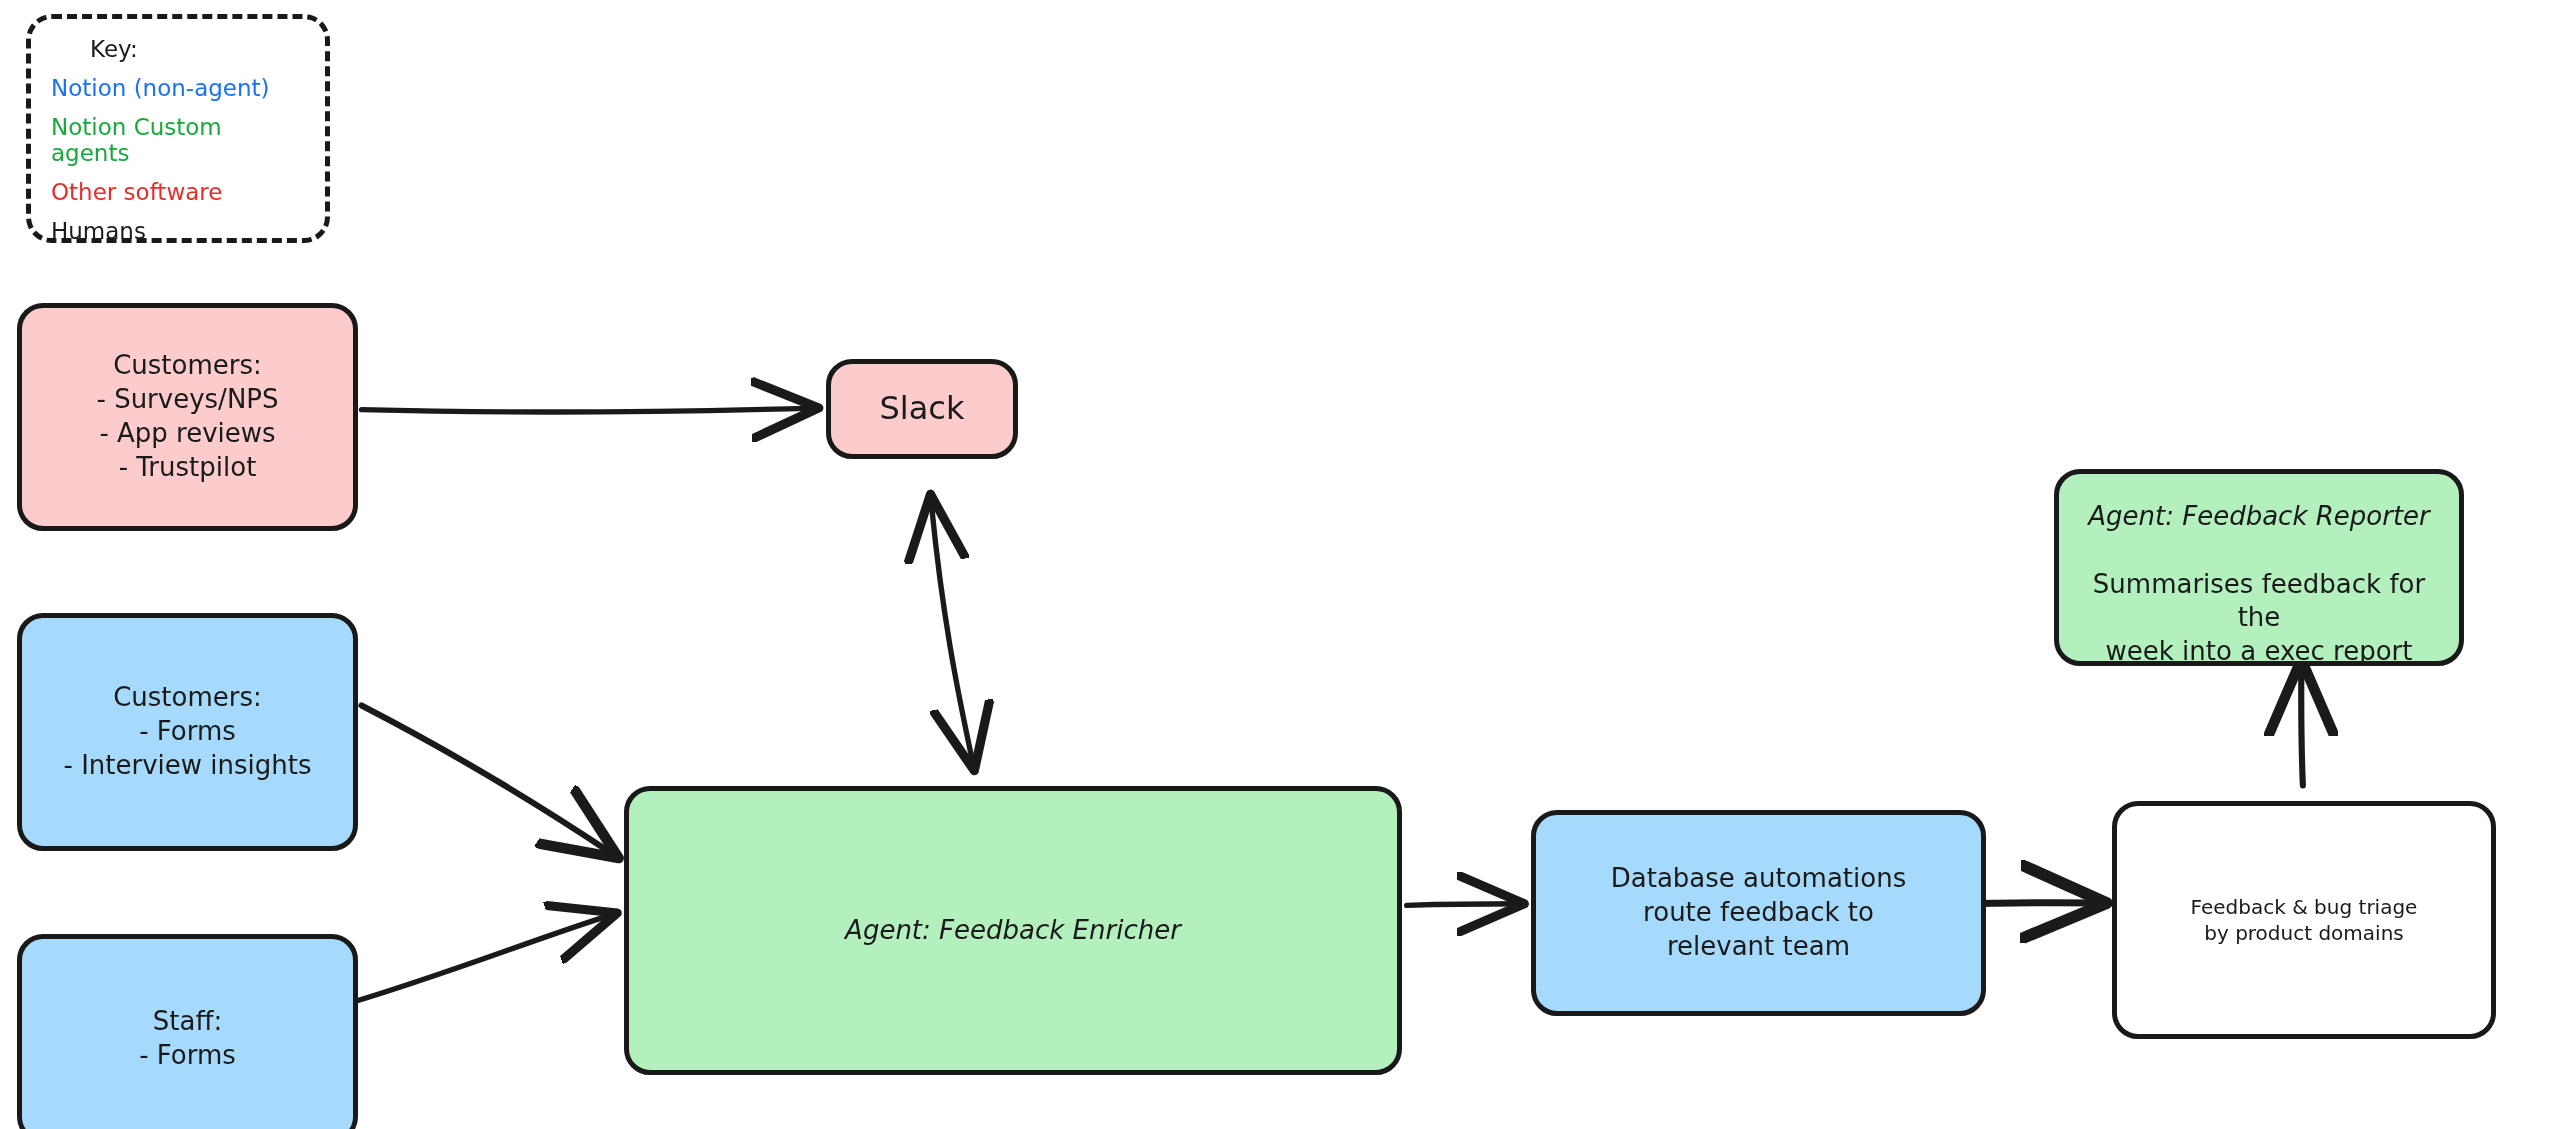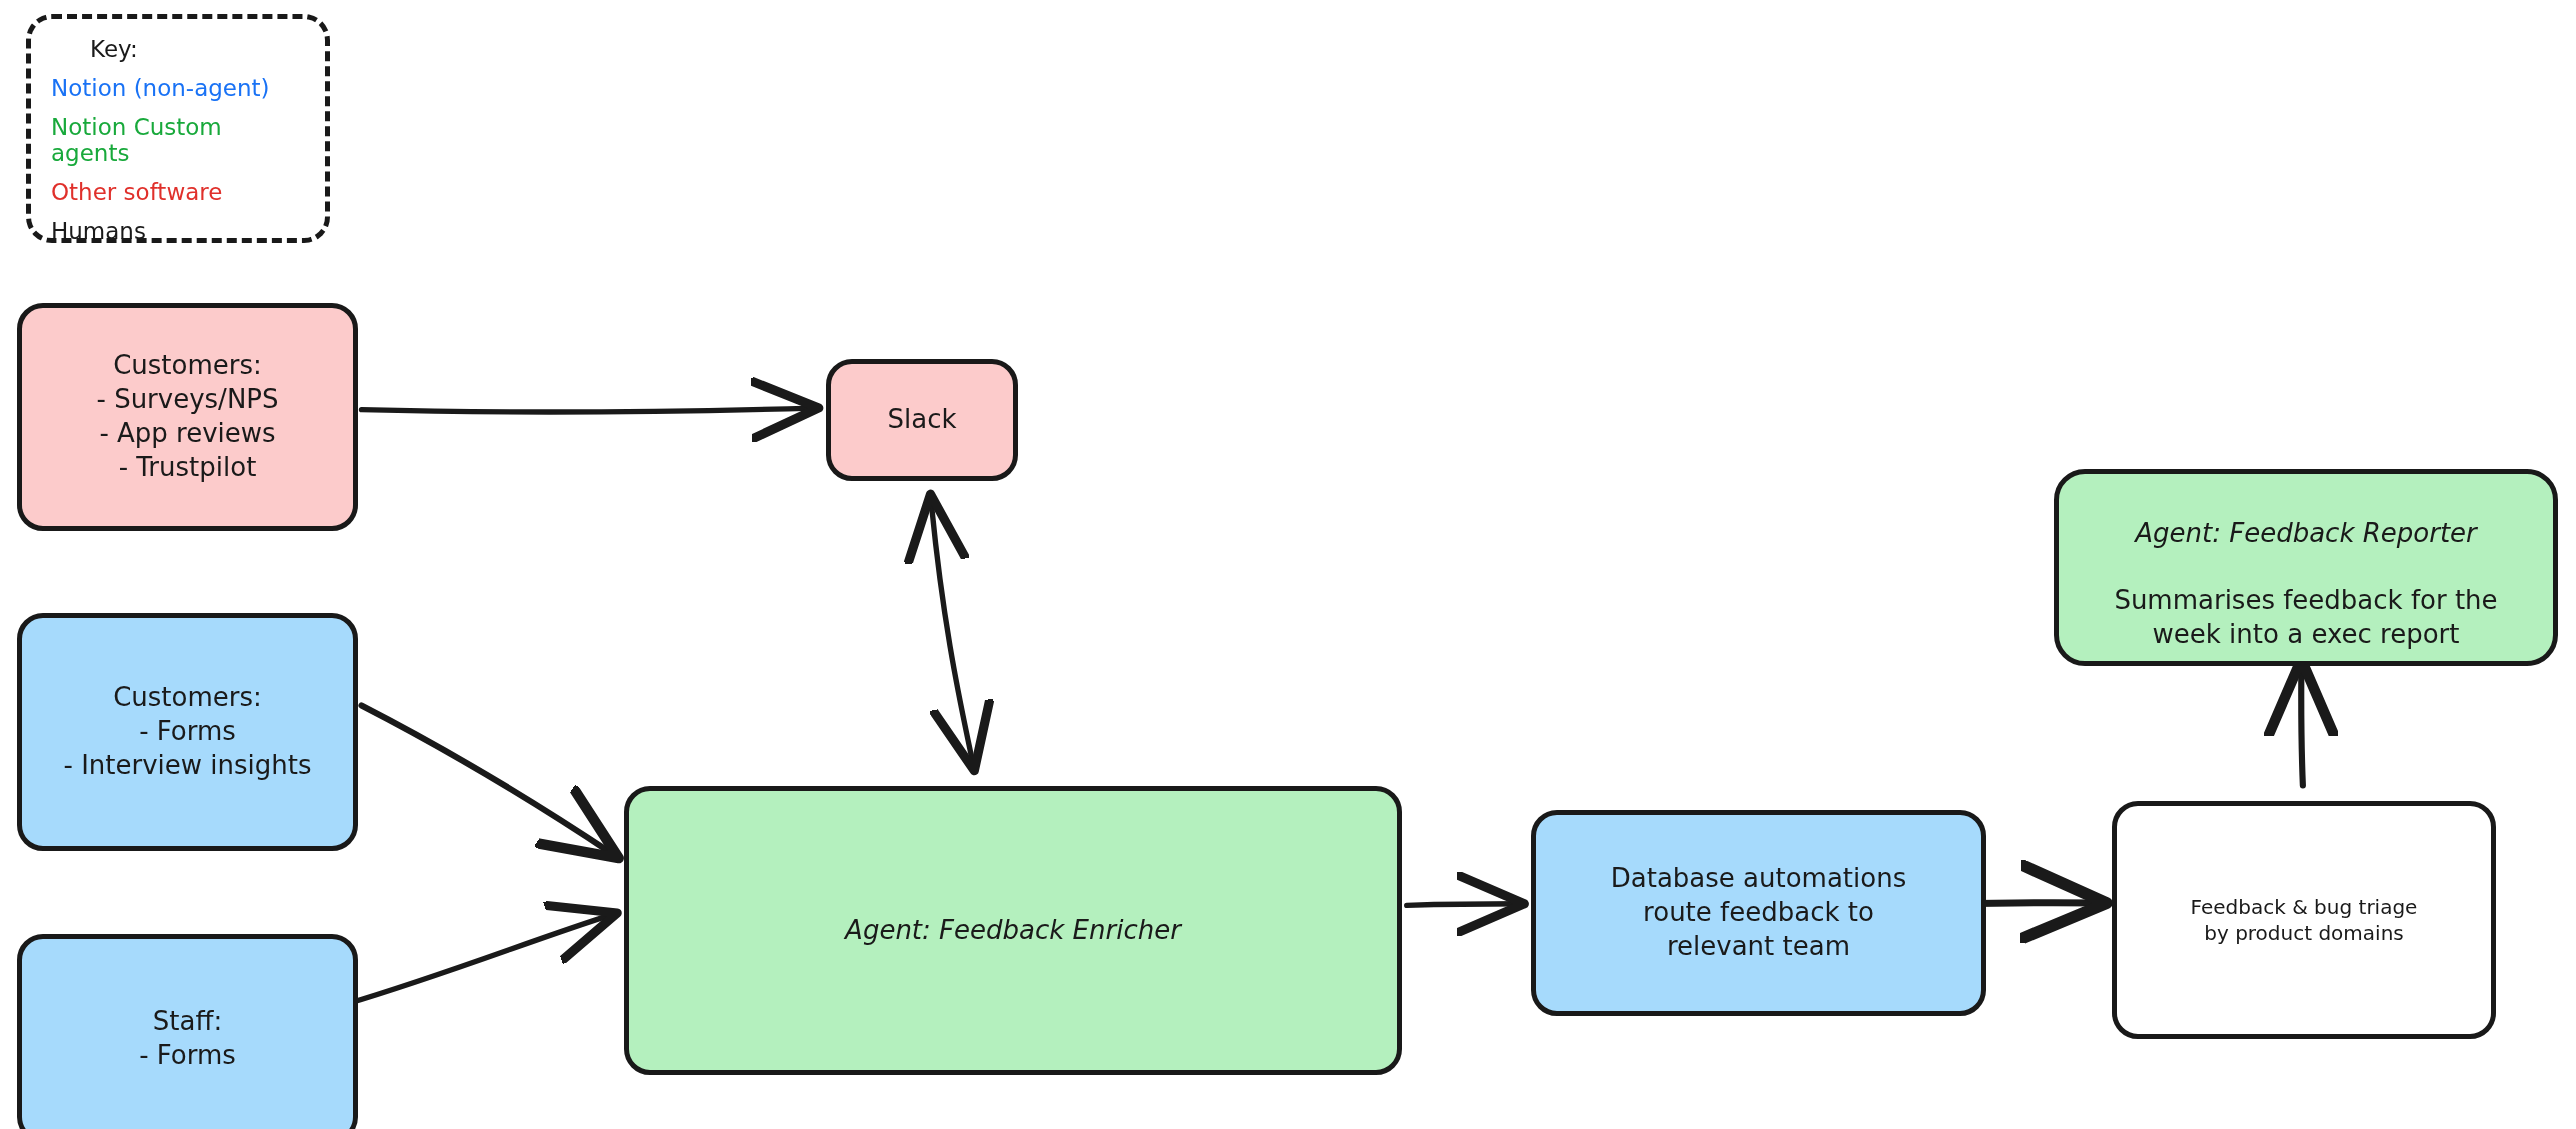--- a/index.html
+++ b/index.html
@@ -77,22 +77,22 @@
     line-height: 1.1;
   }
   #key-box .key-line:last-child { margin-bottom: 0; }
 
   
   #node-customers-pink {
     left: 17px;  top: 291px;  width: 341px;  height: 228px;
     font-size: 26px;
   }
   #node-slack {
-    left: 826px; top: 347px; width: 192px; height: 122px;
-    font-size: 26px;
+    left: 826px; top: 347px; width: 192px; height: 100px;
+    font-size: 32px;
   }
   #node-customers-blue {
     left: 17px; top: 601px; width: 341px; height: 238px;
     font-size: 26px;
   }
   #node-staff {
     left: 17px; top: 922px; width: 341px; height: 209px;
     font-size: 26px;
   }
   #node-feedback-enricher {
@@ -101,23 +101,22 @@
   }
   #node-database-automations {
     left: 1531px; top: 798px; width: 455px; height: 206px;
     font-size: 26px;
   }
   #node-triage {
     left: 2112px; top: 789px; width: 384px; height: 238px;
     font-size: 20px;
   }
   #node-feedback-reporter {
-    left: 2054px; top: 457px; width: 504px; height: 197px;
-    font-size: 26px;
-    border-radius: 31px;
+    left: 2054px; top: 457px; width: 410px; height: 197px;
+    font-size: 26px;
   }
 </style>
 </head>
 <body>
 
 <div id="canvas">
 
   <svg class="edges" viewBox="0 0 3351 1469">
     <defs>
       <marker id="ah" markerWidth="14" markerHeight="12" refX="11.5" refY="6" orient="auto" markerUnits="strokeWidth">

